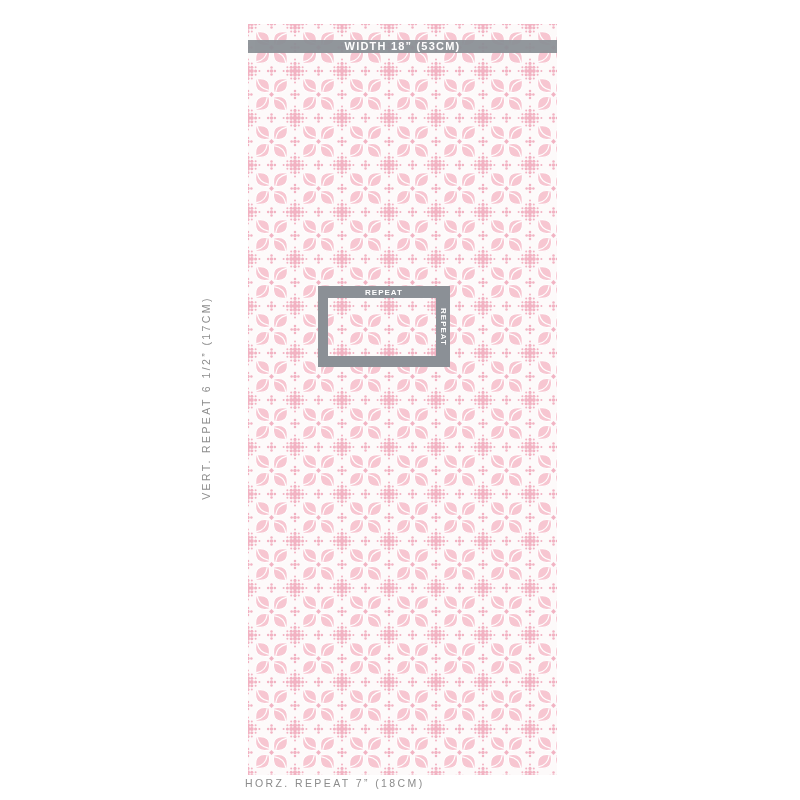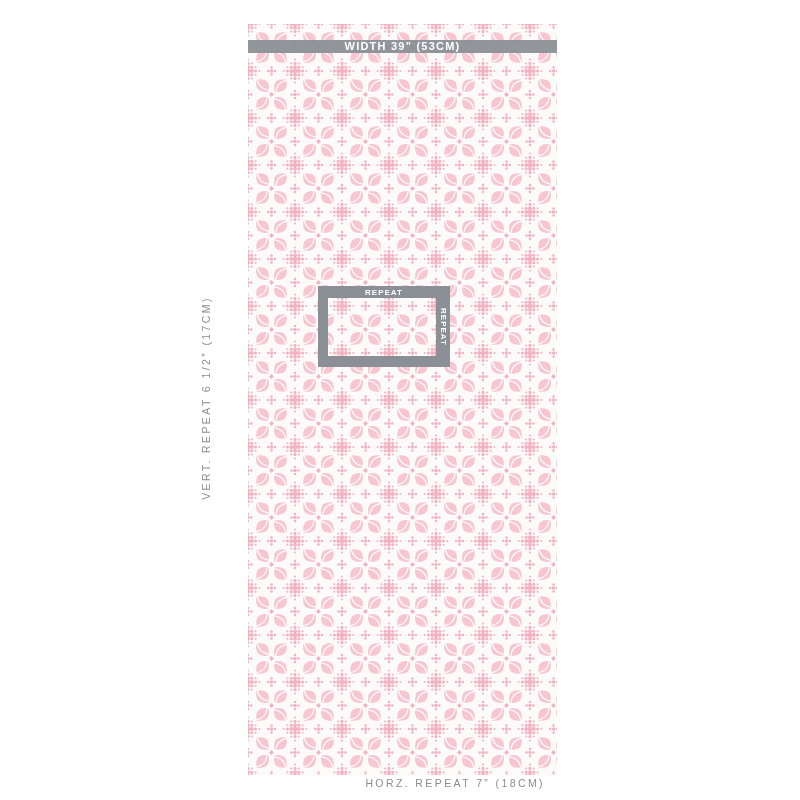--- a/index.html
+++ b/index.html
@@ -91,24 +91,24 @@
     left: 206px;
     top: 398px;
     transform: translate(-50%, -50%) rotate(-90deg);
     white-space: nowrap;
     color: var(--label, #8c8c8c);
     font-size: 10.5px;
     letter-spacing: 2.4px;
   }
   .horz-label {
     position: absolute;
-    left: 236px;
+    left: 245px;
     top: 777px;
     width: 309px;
-    text-align: right;
+    text-align: left;
     color: var(--label, #8c8c8c);
     font-size: 10.5px;
     letter-spacing: 2.4px;
     white-space: nowrap;
   }
 </style>
 </head>
 <body>
 
 <div class="stage">
@@ -182,21 +182,21 @@
           <use href="#smalldots" transform="translate(47,23.5)"></use>
           <use href="#smalldots" transform="translate(23.5,47)"></use>
           <use href="#flower" transform="translate(23.5,23.5)"></use>
         </pattern>
       </defs>
       <rect width="309" height="751" fill="url(#tile)"></rect>
     </svg>
   </div>
 
   <div class="width-bar">
-    <span>WIDTH 39” (53CM)</span>
+    <span>WIDTH 18” (53CM)</span>
   </div>
 
   <div class="repeat-frame"></div>
   <div class="repeat-top-label">REPEAT</div>
   <div class="repeat-side-label">REPEAT</div>
 
   <div class="vert-label">VERT. REPEAT 6 1/2” (17CM)</div>
   <div class="horz-label">HORZ. REPEAT 7” (18CM)</div>
 
 </div>

